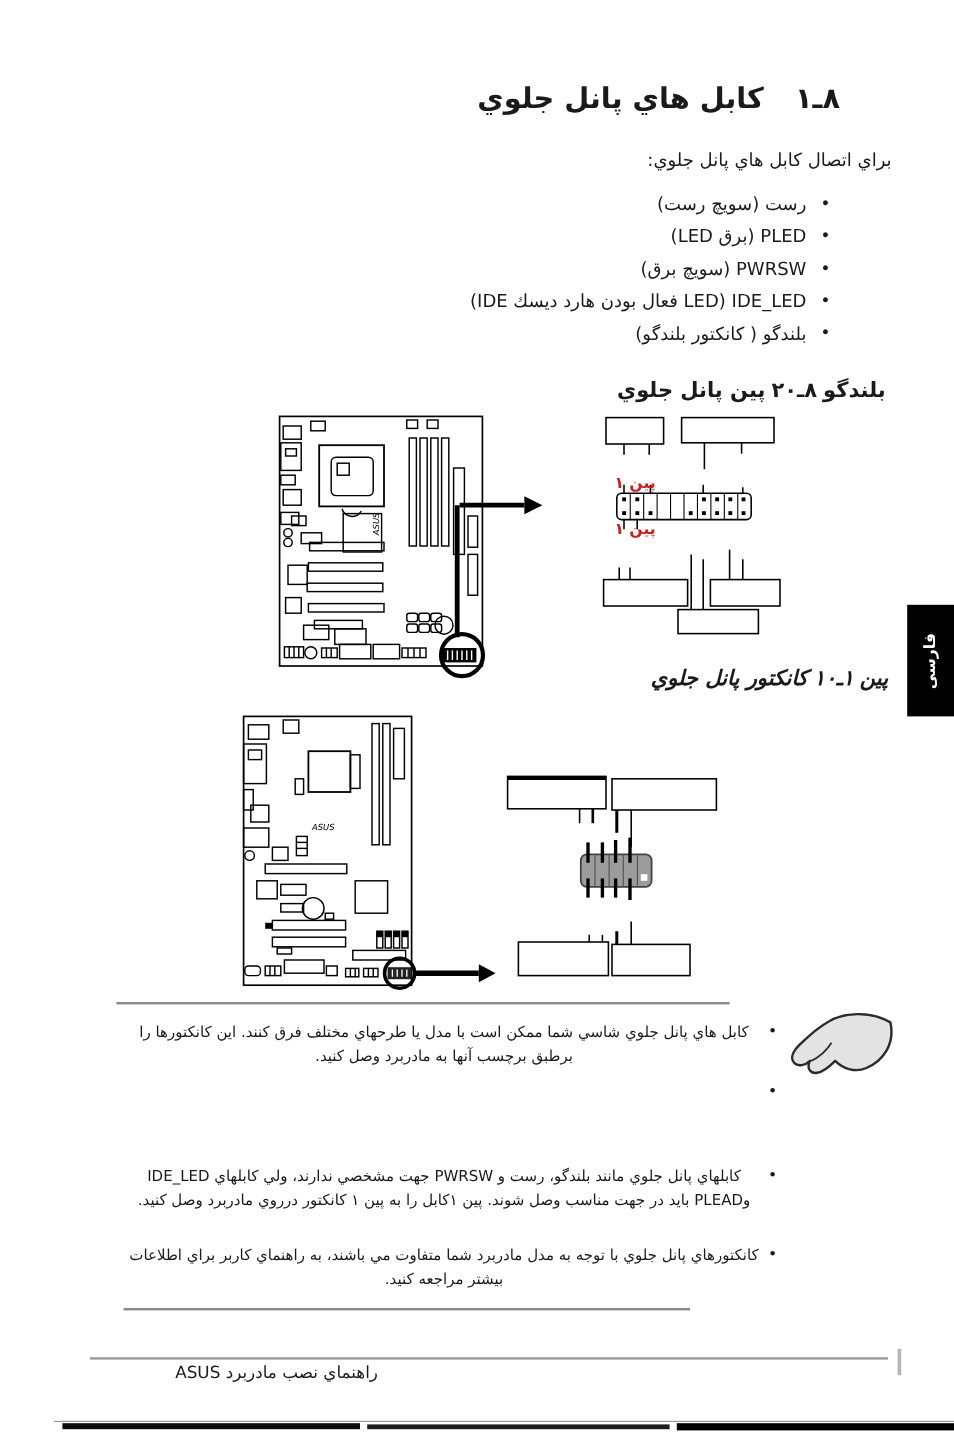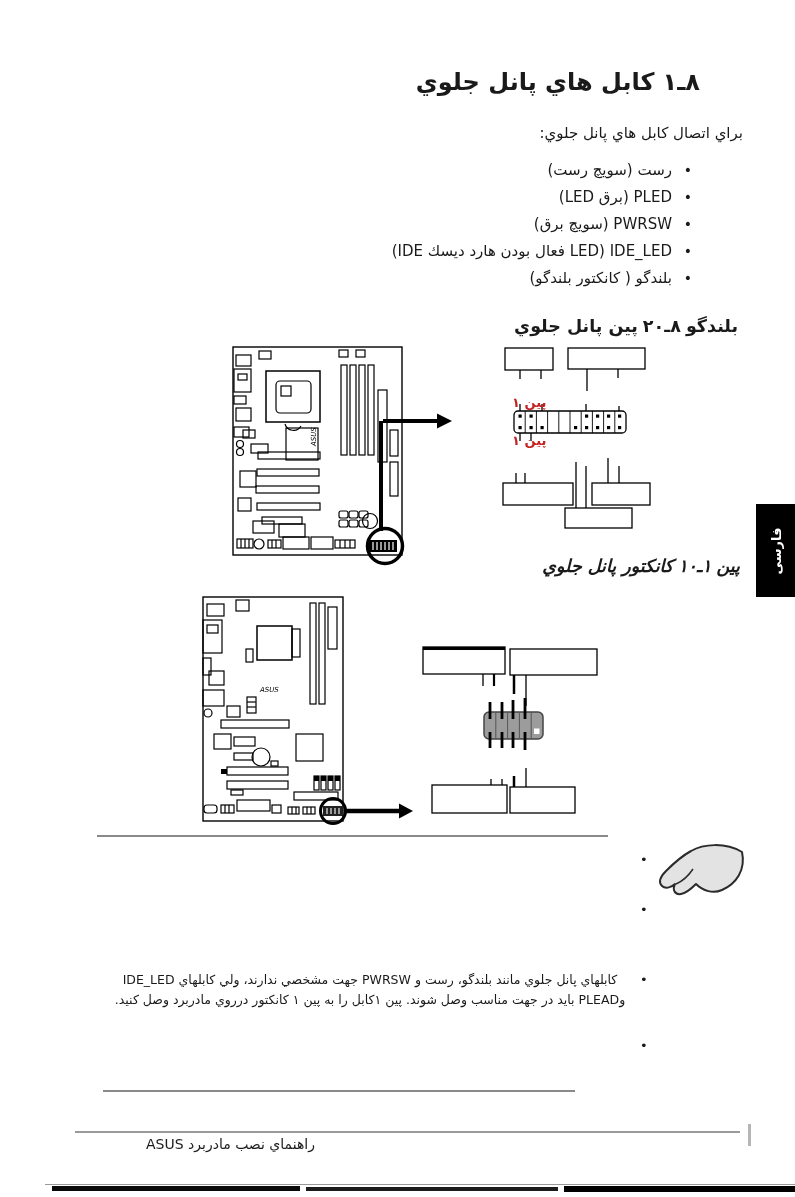--- a/index.html
+++ b/index.html
@@ -4,21 +4,21 @@
 <style>
   html,body{margin:0;padding:0;background:#e8e8e8;}
   .page{
     position:relative;width:795px;height:1197px;background:#ffffff;
     font-family:"DejaVu Sans",sans-serif;color:#1a1a1a;overflow:hidden;
     margin:0 auto;
   }
   .abs{position:absolute;}
   
   .title{top:68px;right:95px;direction:rtl;font-weight:bold;font-size:24px;white-space:nowrap;}
-  .title .num{margin-left:8px;}
+  .title .num{margin-left:26px;}
   
   .intro{top:124px;right:52px;direction:rtl;font-size:15px;white-space:nowrap;}
   
   .cable-list{top:156px;right:103px;direction:rtl;}
   .cable-list .row{display:flex;align-items:center;height:27px;direction:rtl;}
   .cable-list .dot{width:20px;font-size:14px;}
   .cable-list .lbl{font-size:15px;white-space:nowrap;}
   
   .sec-heading{direction:rtl;font-weight:bold;font-size:17.5px;white-space:nowrap;}
   .sec-heading .num{margin:12px 5px;}
@@ -365,27 +365,29 @@
     <span>بلندگو</span><bdo dir="ltr" class="num">٢٠ـ٨</bdo><span>پين پانل جلوي</span>
   </div>
 
   <div class="abs sec-heading sec2">
     <span>پين</span><bdo dir="ltr" class="num">١٠ـ١</bdo><span>كانكتور پانل جلوي</span>
   </div>
 
   <div class="abs rule rule-top"></div>
 
   <span class="abs note-bullet nb1">•</span>
+  <div class="abs note n1">كابل هاي پانل جلوي شاسي شما ممكن است با مدل يا طرحهاي مختلف فرق كنند. اين كانكتورها را برطبق برچسب آنها به مادربرد وصل كنيد.</div>
 
   <span class="abs note-bullet nb2">•</span>
 
   <span class="abs note-bullet nb3">•</span>
   <div class="abs note n3">كابلهاي پانل جلوي مانند بلندگو، رست و PWRSW جهت مشخصي ندارند، ولي كابلهاي IDE_LED وPLEAD بايد در جهت مناسب وصل شوند. پين ١كابل را به پين ١ كانكتور درروي مادربرد وصل كنيد.</div>
 
   <span class="abs note-bullet nb4">•</span>
+  <div class="abs note n4">كانكتورهاي پانل جلوي با توجه به مدل مادربرد شما متفاوت مي باشند، به راهنماي كاربر براي اطلاعات بيشتر مراجعه كنيد.</div>
 
   <div class="abs rule rule-bottom"></div>
 
   <div class="abs side-tab">
     <span>فارسی</span>
   </div>
 
   <div class="abs rule rule-footer"></div>
   <div class="abs footer">راهنماي نصب مادربرد ASUS</div>
 

